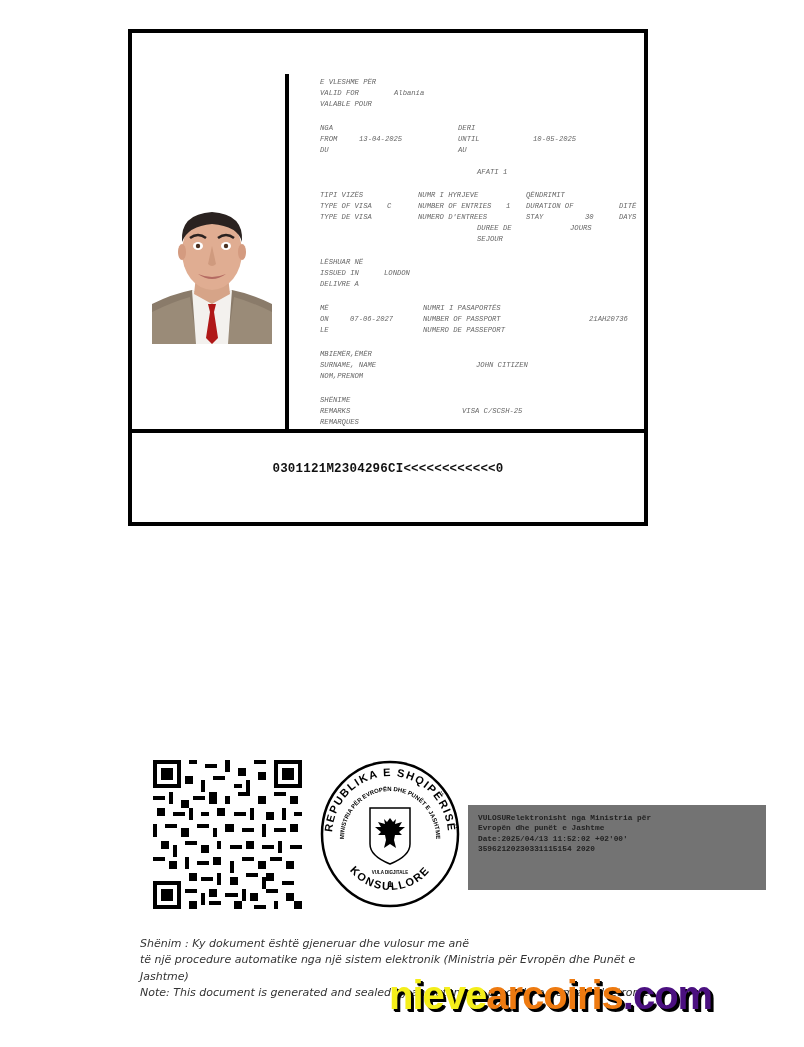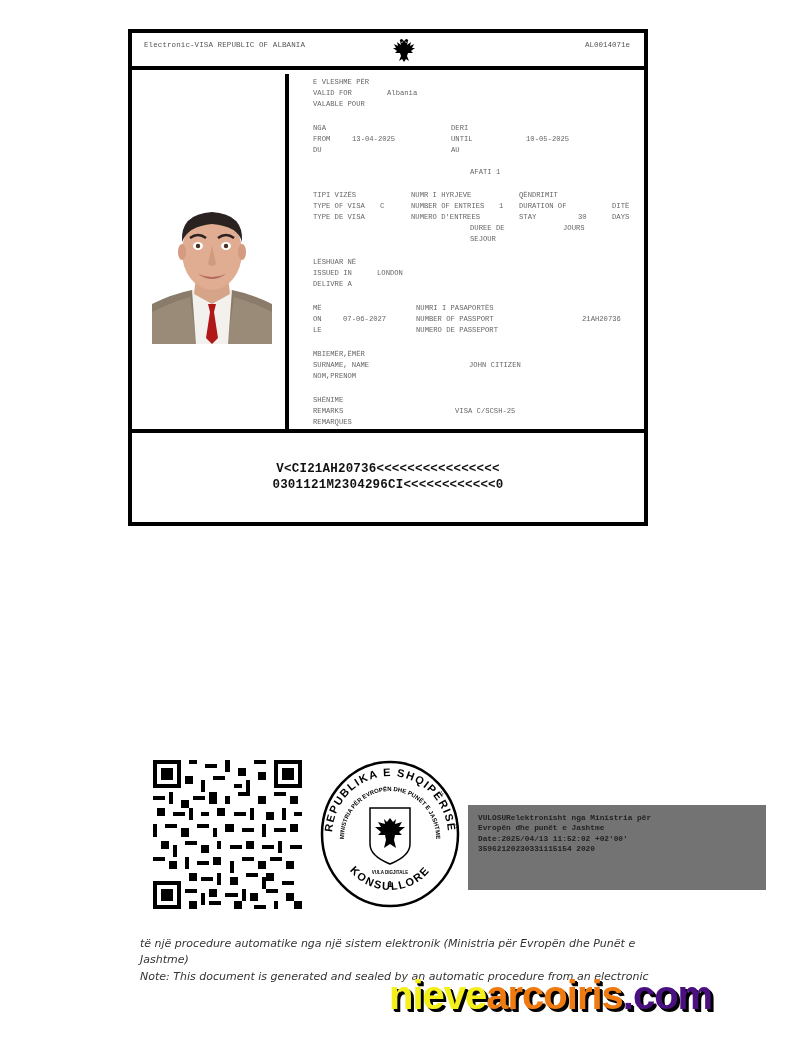--- a/index.html
+++ b/index.html
@@ -8,21 +8,21 @@
 
     .visa { position: absolute; left: 128px; top: 29px; width: 520px; height: 497px; border: 4px solid #000; background: #fff; }
     .visa-header { position: absolute; left: 0; top: 0; width: 512px; height: 37px; border-bottom: 4px solid #000; }
     .hdr-title { position: absolute; left: 12px; top: 8px; font-size: 7.5px; color: #555; letter-spacing: 0.1px; }
     .hdr-code { position: absolute; right: 14px; top: 8px; font-size: 7.5px; color: #555; }
     .hdr-eagle { position: absolute; left: 259px; top: 3px; width: 26px; height: 28px; }
 
     .photo-cell { position: absolute; left: 0; top: 41px; width: 157px; height: 355px; border-right: 4px solid #000; }
     .photo { position: absolute; left: 20px; top: 128px; width: 120px; height: 142px; }
 
-    .fields { position: absolute; left: 161px; top: 41px; width: 351px; height: 355px; }
+    .fields { position: absolute; left: 168px; top: 41px; width: 351px; height: 355px; font-style: italic; }
     .t { position: absolute; font-size: 7.2px; color: #666; white-space: nowrap; line-height: 11px; }
 
     .mrz-cell { position: absolute; left: 0; top: 396px; width: 512px; height: 93px; border-top: 4px solid #000; }
     .mrz { position: absolute; left: 0; top: 28px; width: 512px; text-align: center; font-family: "Liberation Mono", monospace; font-weight: bold; font-size: 12.5px; line-height: 16px; color: #111; letter-spacing: 0.2px; }
 
     .qr { position: absolute; left: 153px; top: 757px; width: 149px; height: 155px; }
     .stamp { position: absolute; left: 318px; top: 756px; width: 144px; height: 155px; }
     .seal-box { position: absolute; left: 468px; top: 805px; width: 298px; height: 85px; background: #737373; }
     .seal-text { position: absolute; left: 10px; top: 8px; font-family: "Liberation Mono", monospace; font-size: 7.8px; font-weight: bold; line-height: 10.3px; color: #222; }
 
@@ -31,31 +31,20 @@
     .watermark { position: absolute; left: 389px; top: 970px; font-family: "Liberation Sans", sans-serif; font-weight: bold; font-size: 40px; letter-spacing: -1px; line-height: 50px; white-space: nowrap; }
     .wm-a { color: #f4ee1a; text-shadow: 2px 2px 0 #000, 3px 3px 0 #000; }
     .wm-b { color: #ee7a10; text-shadow: 2px 2px 0 #000, 3px 3px 0 #000; }
     .wm-c { color: #4b1080; text-shadow: 2px 2px 0 #000, 3px 3px 0 #000; }
   </style>
 </head>
 <body>
 
 <div class="visa">
 
-  <div class="visa-header">
-    <span class="hdr-title">Electronic-VISA REPUBLIC OF ALBANIA</span>
-    <svg class="hdr-eagle" viewBox="0 0 26 28">
-      <g fill="#000">
-        <path d="M13 4 L11 7 L9 5 L10 9 L6 6 L7 10 L3 8 L5 12 L2 12 L6 15 L4 17 L9 17 L10 20 L8 25 L11 23 L13 26 L15 23 L18 25 L16 20 L17 17 L22 17 L20 15 L24 12 L21 12 L23 8 L19 10 L20 6 L16 9 L17 5 L15 7 Z"></path>
-        <circle cx="10.5" cy="4.5" r="1.6"></circle>
-        <circle cx="15.5" cy="4.5" r="1.6"></circle>
-      </g>
-    </svg>
-    <span class="hdr-code">AL0014071e</span>
-  </div>
 
   <div class="photo-cell">
     <svg class="photo" viewBox="0 0 120 142">
       <rect width="120" height="142" fill="#fff"></rect>
 
       <path d="M0 102 Q20 92 40 88 L60 100 L80 88 Q100 92 120 102 L120 142 L0 142 Z" fill="#8a7b6a"></path>
       <path d="M0 110 Q20 100 38 95 L45 142 L0 142 Z" fill="#9a8b78"></path>
       <path d="M120 110 Q100 100 82 95 L75 142 L120 142 Z" fill="#9a8b78"></path>
 
       <path d="M40 88 L60 100 L80 88 L76 142 L44 142 Z" fill="#f3f1ee"></path>
@@ -145,21 +134,20 @@
     <span class="t" style="left:176px;top:286px">JOHN CITIZEN</span>
 
     <span class="t" style="left:20px;top:321px">SHËNIME</span>
     <span class="t" style="left:20px;top:332px">REMARKS</span>
     <span class="t" style="left:20px;top:343px">REMARQUES</span>
     <span class="t" style="left:162px;top:332px">VISA C/SCSH-25</span>
   </div>
 
   <div class="mrz-cell">
     <div class="mrz">
-      <div>V&lt;CI21AH20736&lt;&lt;&lt;&lt;&lt;&lt;&lt;&lt;&lt;&lt;&lt;&lt;&lt;&lt;&lt;&lt;</div>
       <div>0301121M2304296CI&lt;&lt;&lt;&lt;&lt;&lt;&lt;&lt;&lt;&lt;&lt;&lt;0</div>
     </div>
   </div>
 </div>
 
 <svg class="qr" viewBox="0 0 37 37" shape-rendering="crispEdges">
   <rect width="37" height="37" fill="#fff"></rect>
   <g fill="#000">
 
     <rect x="0" y="0" width="7" height="7"></rect>
@@ -284,19 +272,20 @@
 <div class="seal-box">
   <div class="seal-text">
     <div>VULOSURelektronisht nga Ministria për</div>
     <div>Evropën dhe punët e Jashtme</div>
     <div>Date:2025/04/13 11:52:02 +02'00'</div>
     <div>35962120230331115154 2020</div>
   </div>
 </div>
 
 <div class="note">
+  <div>Shënim : Ky dokument është gjeneruar dhe vulosur me anë</div>
   <div>të një procedure automatike nga një sistem elektronik (Ministria për Evropën dhe Punët e Jashtme)</div>
   <div>Note: This document is generated and sealed by an automatic procedure from an electronic</div>
 </div>
 
 <div class="watermark">
   <span class="wm-a">nieve</span><span class="wm-b">arcoiris</span><span class="wm-c">.com</span>
 </div>
 
 </body></html>

